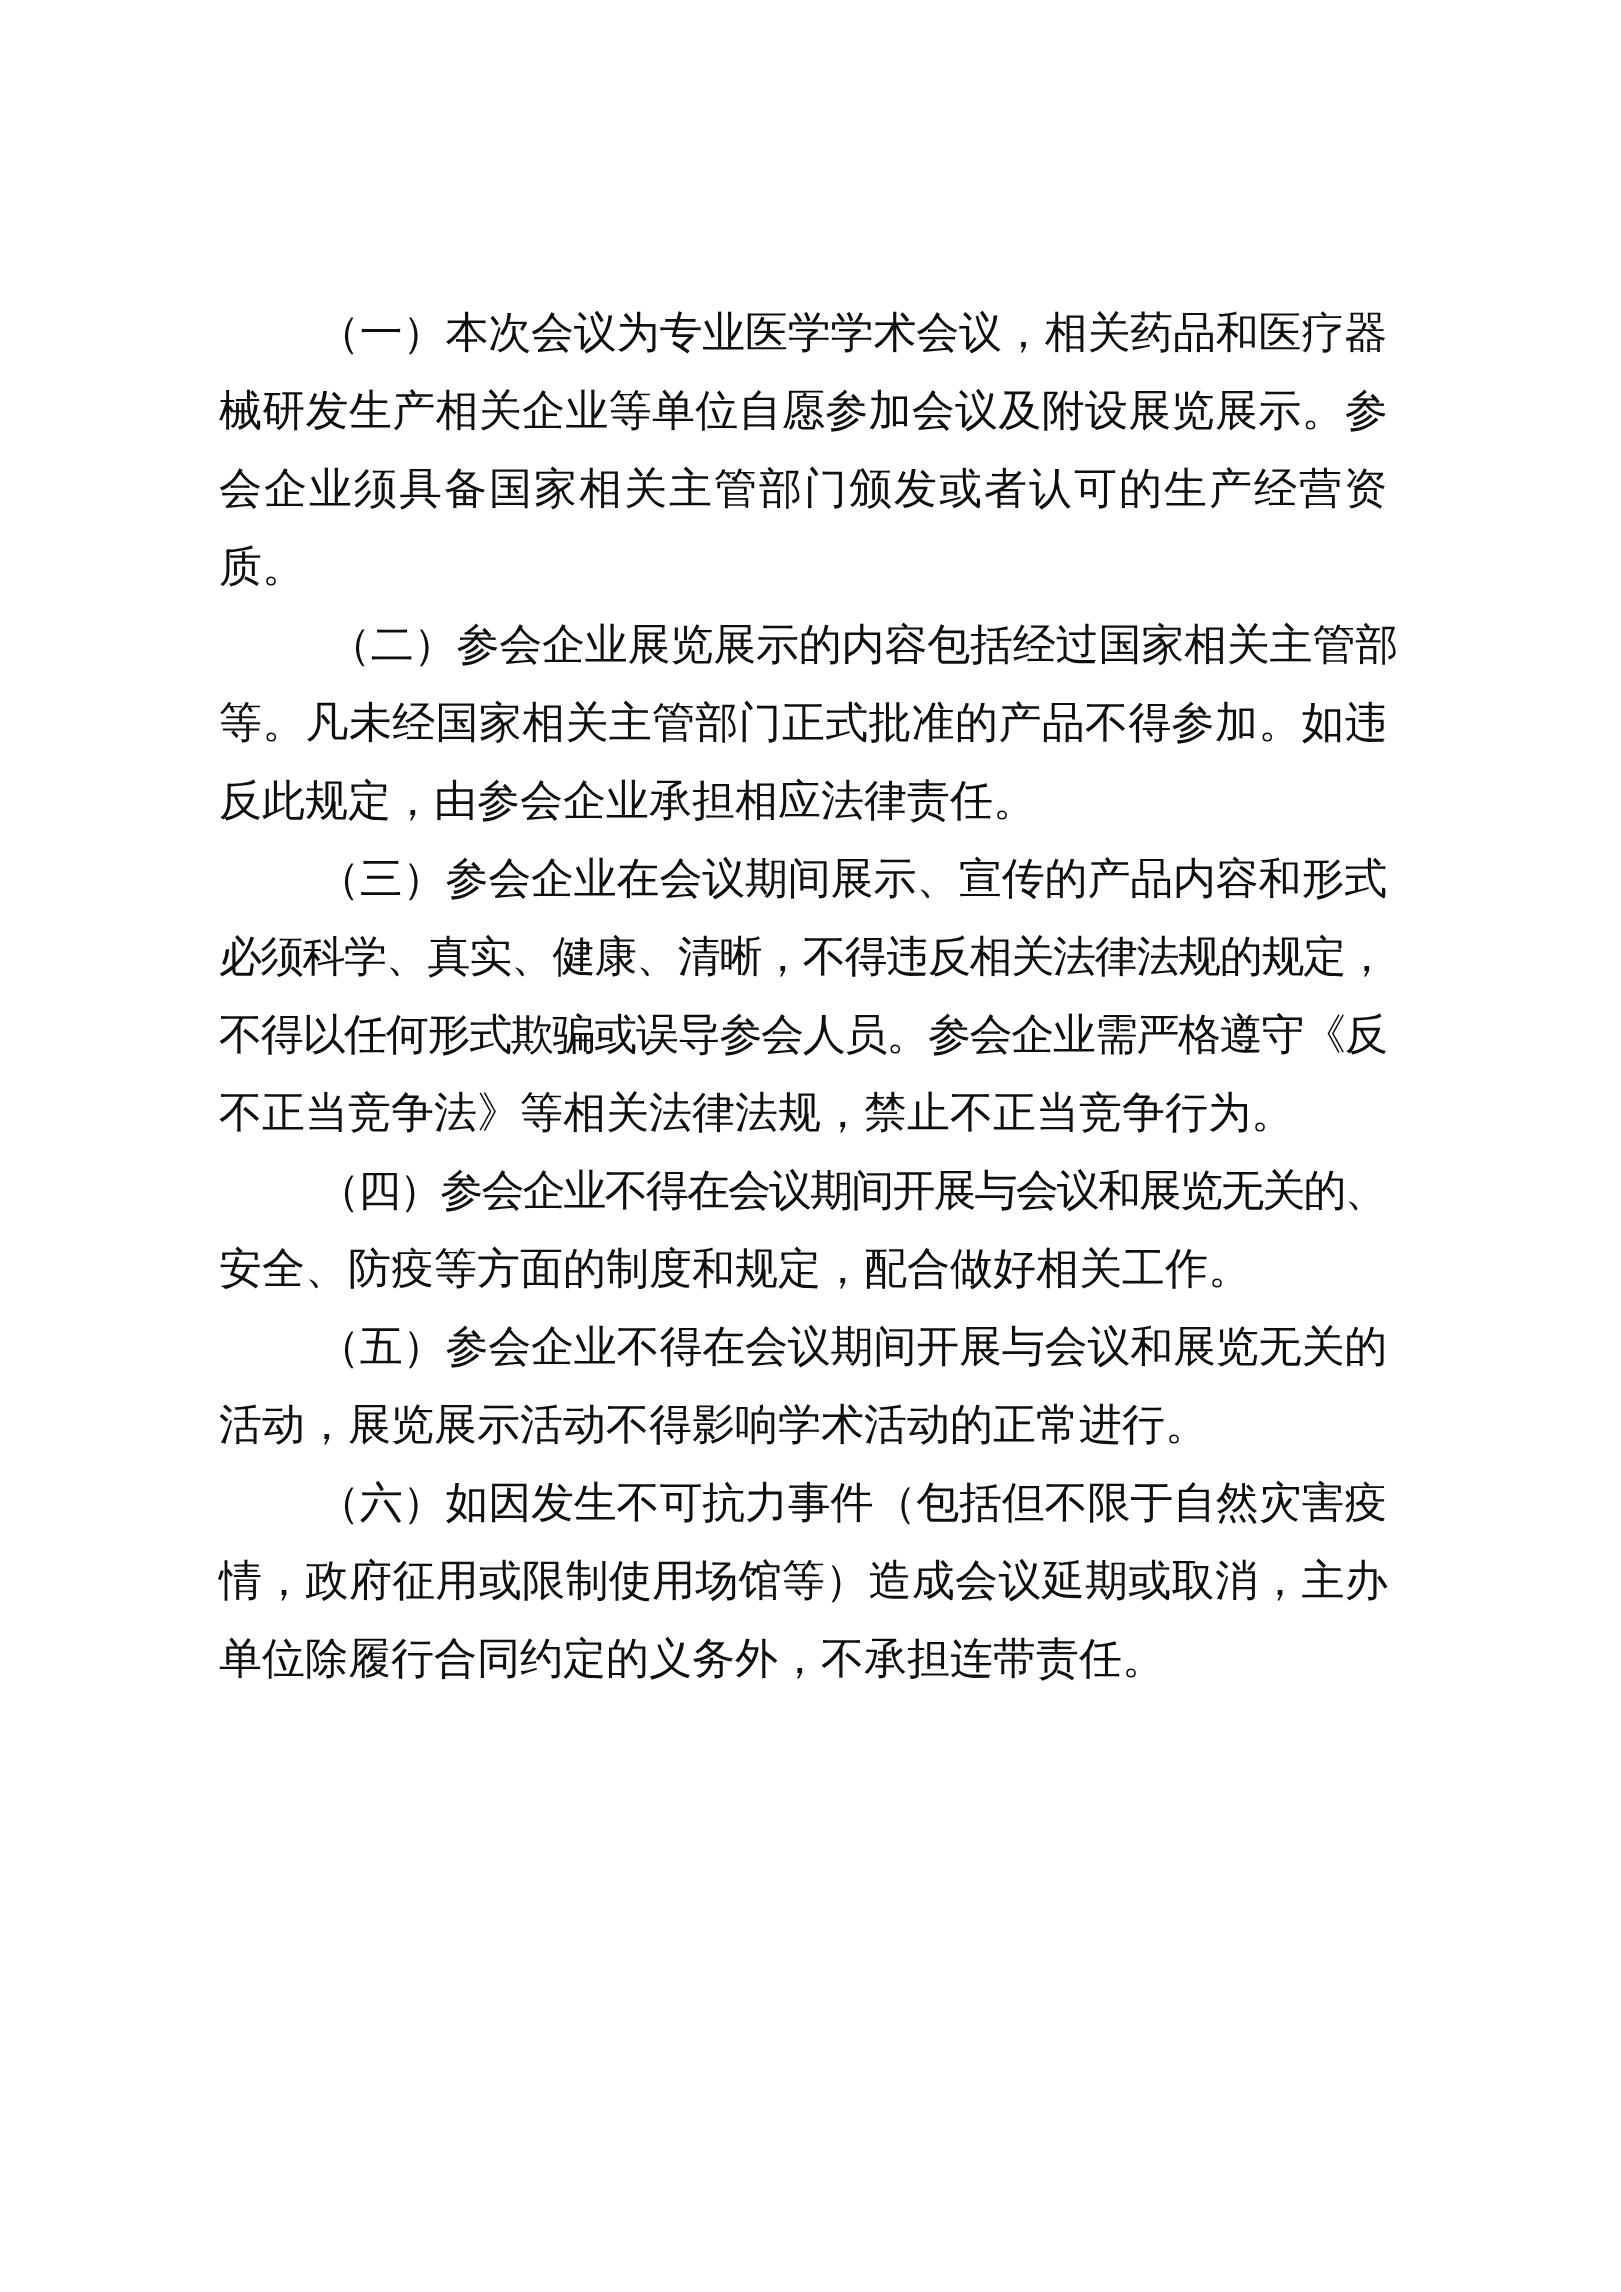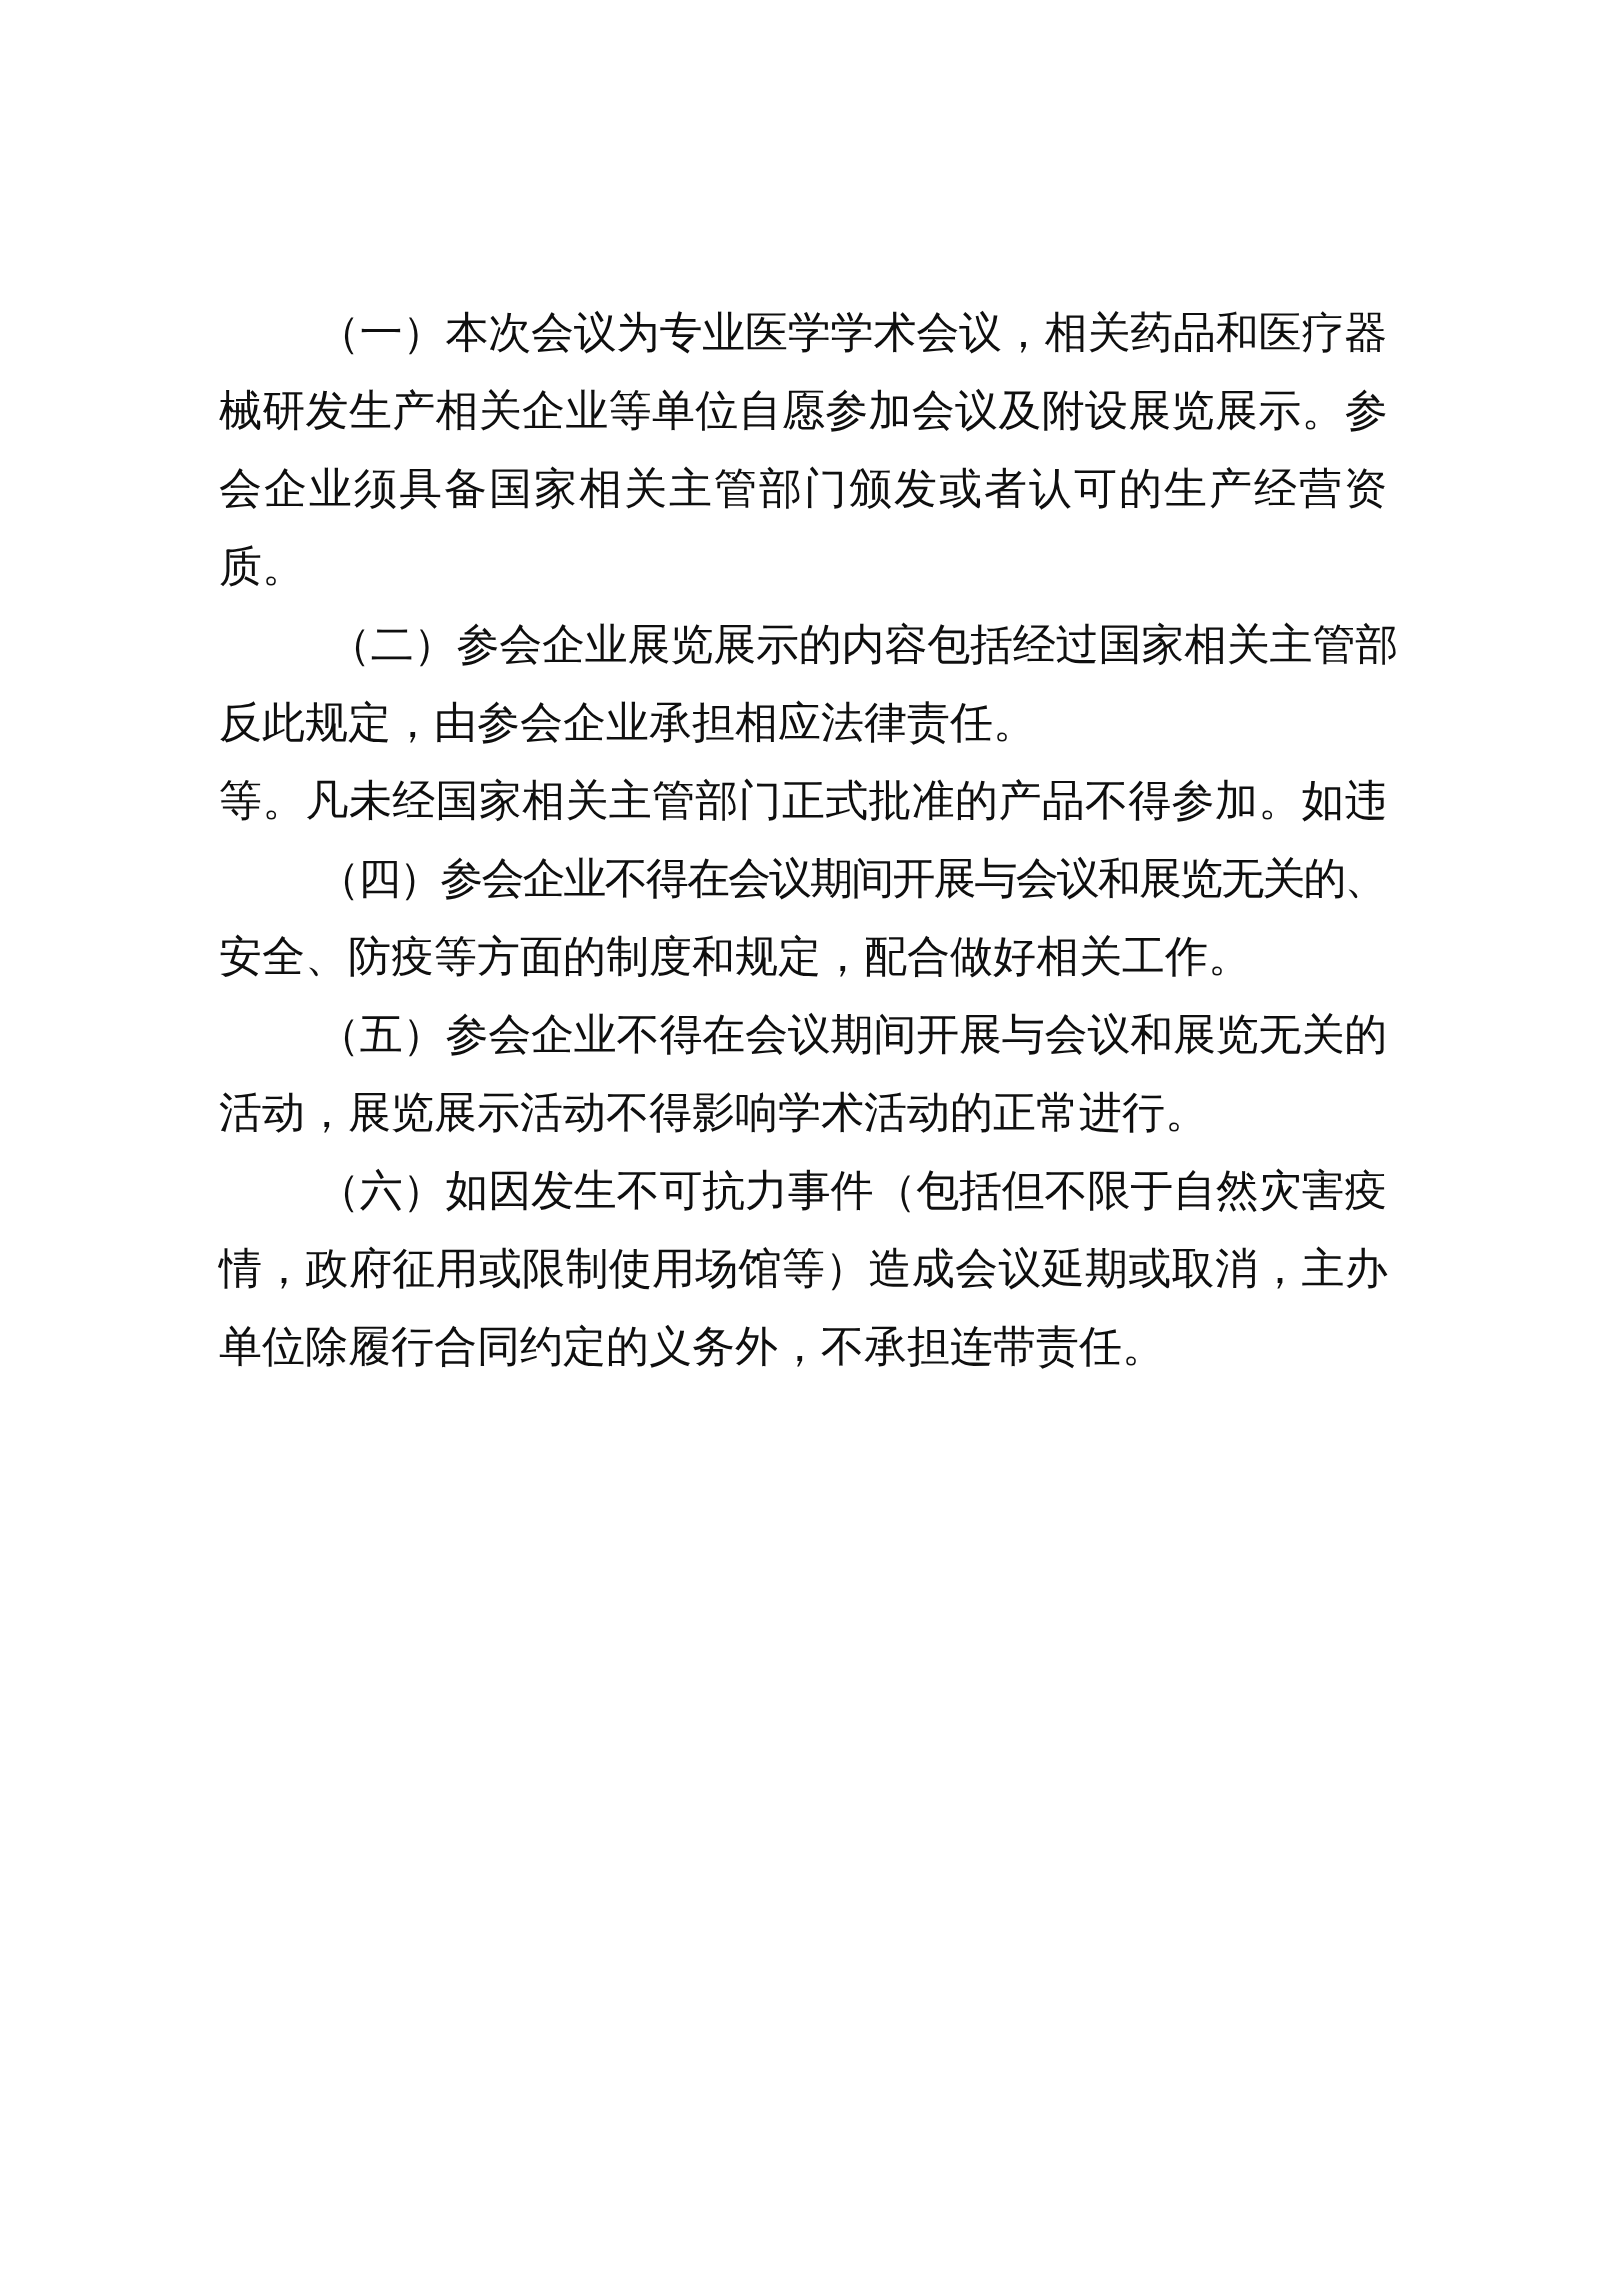--- a/index.html
+++ b/index.html
@@ -42,22 +42,28 @@
 <div class="page">
   <div class="content" style="color: rgb(15, 15, 15);">
       <div class="para">
         <div class="line first"><span style="letter-spacing: -0.2px;">（一）本次会议为专业医学学术会议，相关药品和医疗器</span></div>
         <div class="line"><span style="letter-spacing: 0.3px;">械研发生产相关企业等单位自愿参加会议及附设展览展示。参</span></div>
         <div class="line"><span style="letter-spacing: 2px;">会企业须具备国家相关主管部门颁发或者认可的生产经营资</span></div>
         <div class="line last"><span>质。</span></div>
       </div>
       <div class="para">
         <div class="line first"><span style="letter-spacing: -0.2px; margin-left: 11px;">（二）参会企业展览展示的内容包括经过国家相关主管部</span></div>
+        <div class="line"><span style="letter-spacing: 0.3px;">等。凡未经国家相关主管部门正式批准的产品不得参加。如违</span></div>
         <div class="line last"><span>反此规定，由参会企业承担相应法律责任。</span></div>
-        <div class="line"><span style="letter-spacing: 0.3px;">等。凡未经国家相关主管部门正式批准的产品不得参加。如违</span></div>
+      </div>
+      <div class="para">
+        <div class="line first"><span style="letter-spacing: -0.2px;">（三）参会企业在会议期间展示、宣传的产品内容和形式</span></div>
+        <div class="line"><span style="letter-spacing: -1.3px;">必须科学、真实、健康、清晰，不得违反相关法律法规的规定，</span></div>
+        <div class="line"><span style="letter-spacing: -1.3px;">不得以任何形式欺骗或误导参会人员。参会企业需严格遵守《反</span></div>
+        <div class="line last"><span>不正当竞争法》等相关法律法规，禁止不正当竞争行为。</span></div>
       </div>
       <div class="para">
         <div class="line first"><span style="letter-spacing: -1.9px;">（四）参会企业不得在会议期间开展与会议和展览无关的、</span></div>
         <div class="line last"><span>安全、防疫等方面的制度和规定，配合做好相关工作。</span></div>
       </div>
       <div class="para">
         <div class="line first"><span style="letter-spacing: -0.2px; text-align: right;">（五）参会企业不得在会议期间开展与会议和展览无关的</span></div>
         <div class="line last"><span>活动，展览展示活动不得影响学术活动的正常进行。</span></div>
       </div>
       <div class="para">

